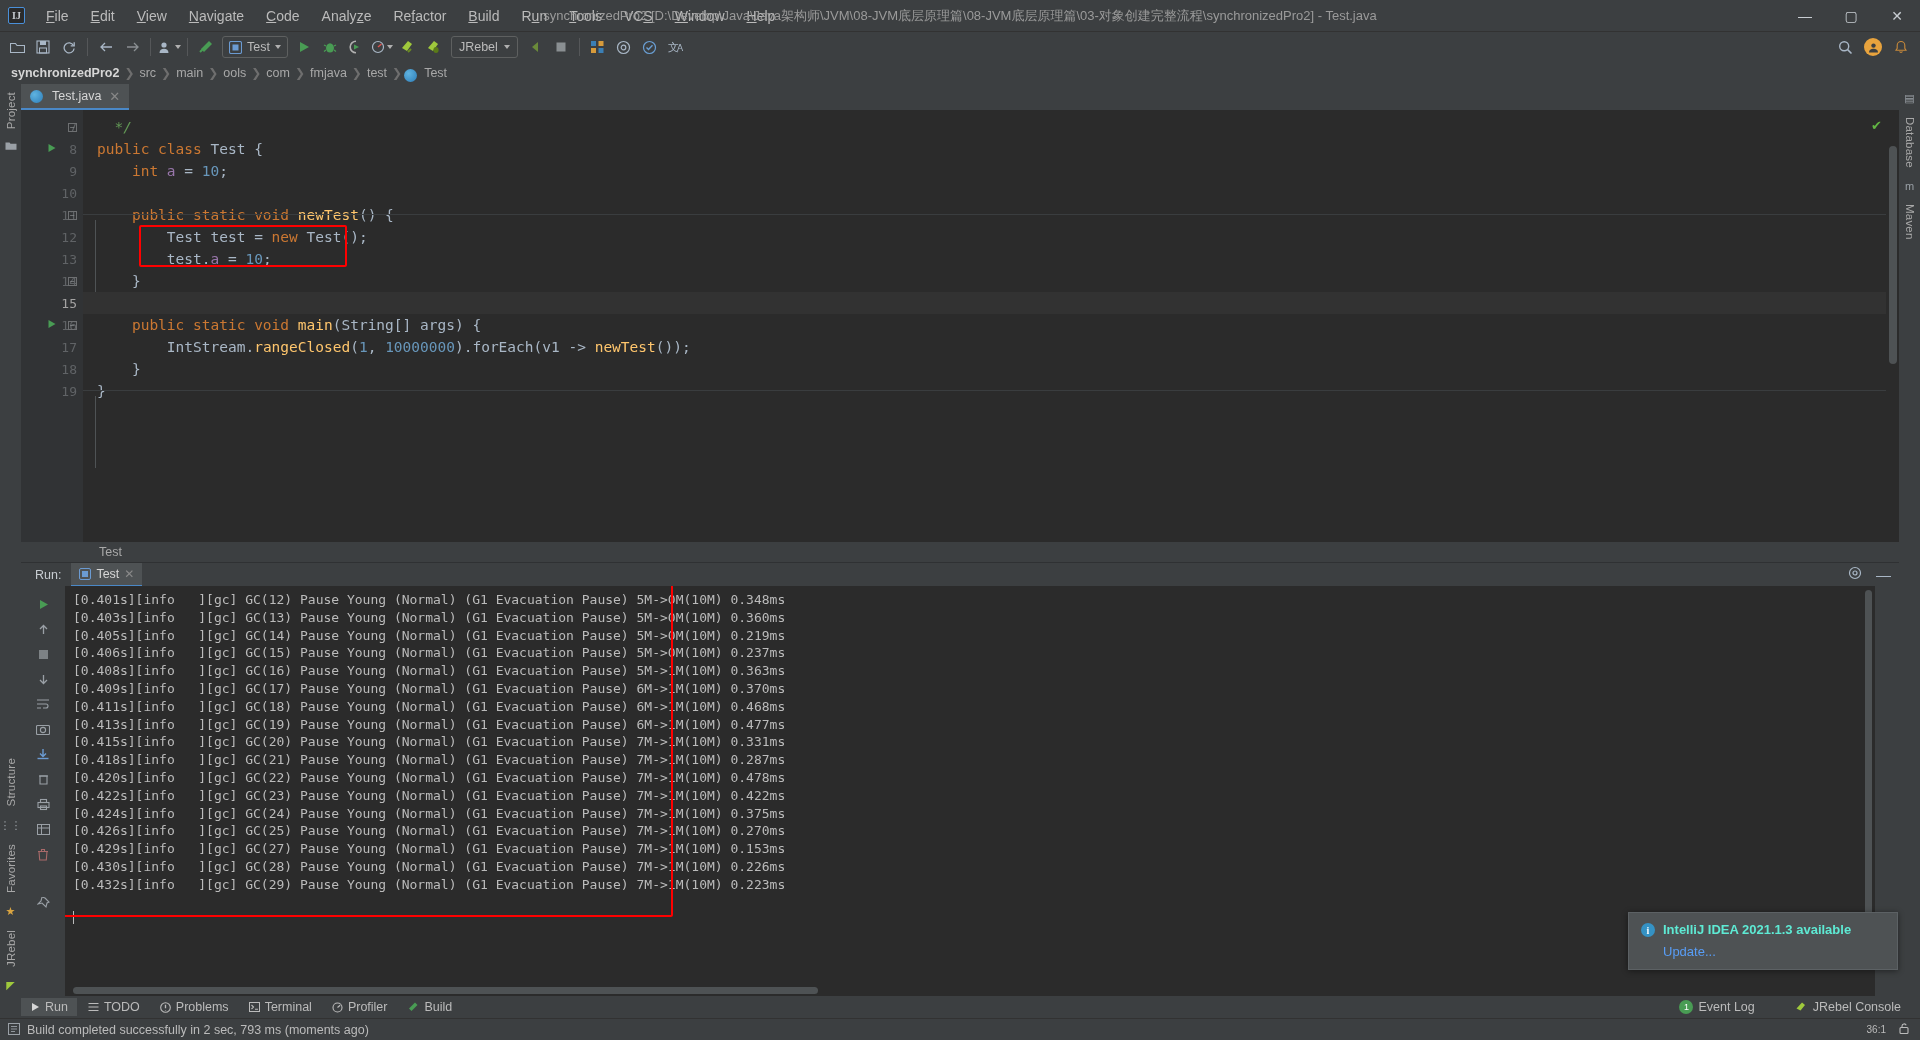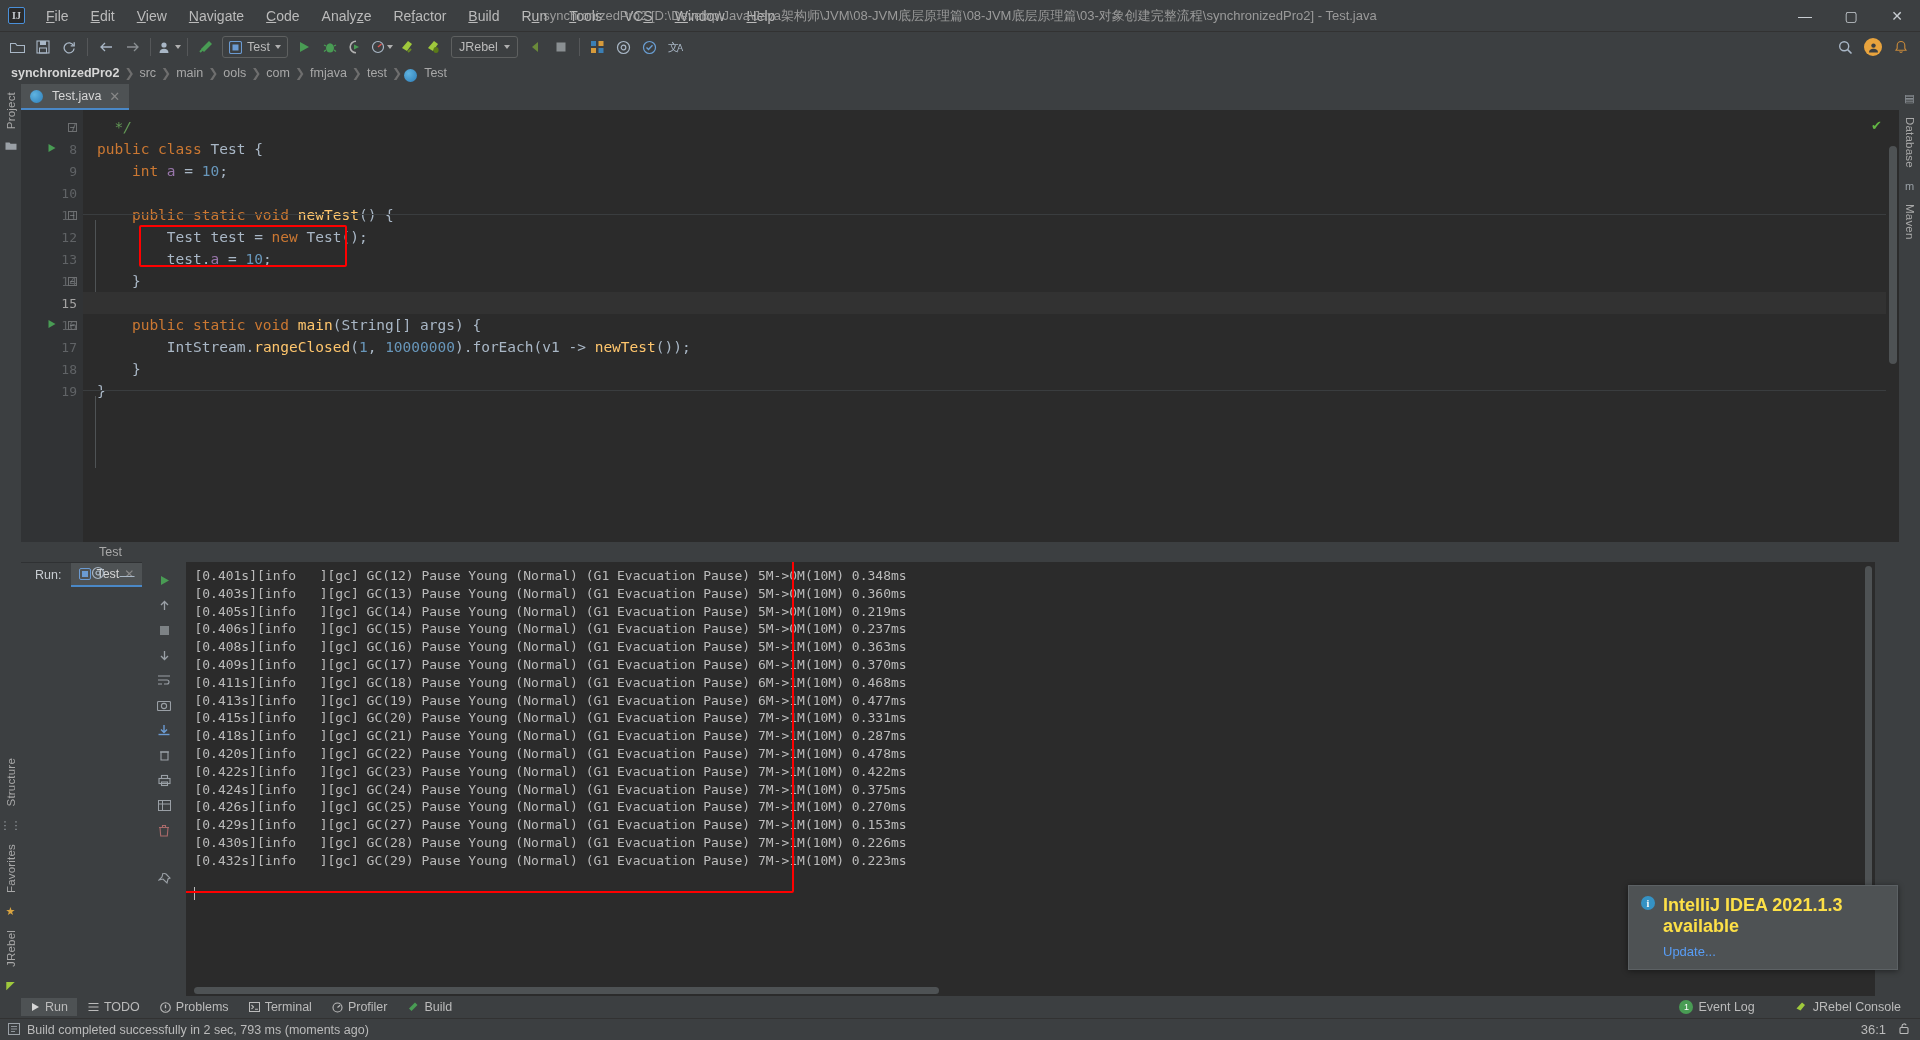--- a/index.html
+++ b/index.html
@@ -141,21 +141,21 @@
   }
   .editor-thumb { position: absolute; right: 2px; width: 8px; background: #4e5254; border-radius: 4px; }
   .ok-check { position: absolute; right: 17px; top: 8px; color: #62b543; font-size: 13px; }
 
   .bottom-crumb {
     height: 20px; background: #3c3f41; display:flex; align-items:center;
     padding-left: 78px; font-size: 12.5px; color: #a8a8a8; flex: 0 0 20px;
   }
 
   
-  .runpanel { flex: 0 0 auto; display: flex; flex-direction: row; background: #3c3f41; height: 434px; }
+  .runpanel { flex: 0 0 auto; display: flex; flex-direction: column; background: #3c3f41; height: 434px; }
   .runhead {
     height: 24px; display: flex; align-items: center; background: #3c3f41; flex: 0 0 24px;
     position: relative; border-top: 1px solid #2f3133;
   }
   .run-label { font-size: 12.5px; color: #c8cdd2; padding: 0 10px 0 14px; }
   .run-tab {
     height: 24px; display: flex; align-items: center; gap: 5px; padding: 0 8px;
     font-size: 12.5px; color: #d6d6d6; background: #4e5254; border-bottom: 2px solid #4a88c7;
   }
   .run-tab .x { color: #8a8a8a; font-size: 12px; }
@@ -189,21 +189,21 @@
   .notif {
     position: absolute; background: #4e5254; border: 1px solid #5c6164;
     padding: 9px 14px 10px 12px; width: 270px; box-shadow: 0 1px 6px rgba(0,0,0,0.45);
   }
   .notif-row { display: flex; align-items: flex-start; gap: 8px; }
   .notif-i {
     width: 14px; height: 14px; border-radius: 50%; background: #3592c4; color: #fff;
     font-size: 10px; font-weight: bold; display:flex;align-items:center;justify-content:center;
     flex: 0 0 14px; margin-top: 1px; font-family: "Liberation Serif", serif;
   }
-  .notif-title { font-size: 18px; color: #fde047; font-weight: bold; }
+  .notif-title { font-size: 13px; color: #5eead4; font-weight: bold; }
   .notif-link { font-size: 13px; color: #589df6; margin-left: 22px; margin-top: 7px; display: block; }
 
   
   .bottom-tabs {
     height: 22px; background: #3c3f41; display: flex; align-items: center;
     padding-left: 21px; flex: 0 0 22px; gap: 2px; position: relative;
   }
   .btab { display:flex; align-items:center; gap: 5px; padding: 2px 9px; font-size: 12.5px; color: #bbbbbb; }
   .btab.active { background: #4e5254; }
   .bottom-right { position: absolute; right: 10px; display: flex; align-items: center; gap: 22px; }
@@ -211,21 +211,21 @@
     width: 14px;height:14px;border-radius:50%;background:#499c54;color:#fff;font-size:9px;
     display:flex;align-items:center;justify-content:center;
   }
 
   
   .statusbar {
     height: 22px; background: #3c3f41; display: flex; align-items: center;
     padding-left: 8px; flex: 0 0 22px; position: relative; border-top: 1px solid #323232;
   }
   .status-text { font-size: 12.5px; color: #bbbbbb; margin-left: 7px; }
-  .status-right { position: absolute; right: 10px; display: flex; align-items: center; gap: 12px; font-size: 13px; color: #bbbbbb; }
+  .status-right { position: absolute; right: 10px; display: flex; align-items: center; gap: 12px; font-size: 10px; color: #bbbbbb; }
 </style>
 </head>
 <body>
 
 <div class="app">
 
   <div class="titlebar">
     <div class="logo">IJ</div>
     <div class="menu">
       <div class="menu-item"><u>F</u><span>ile</span></div>

